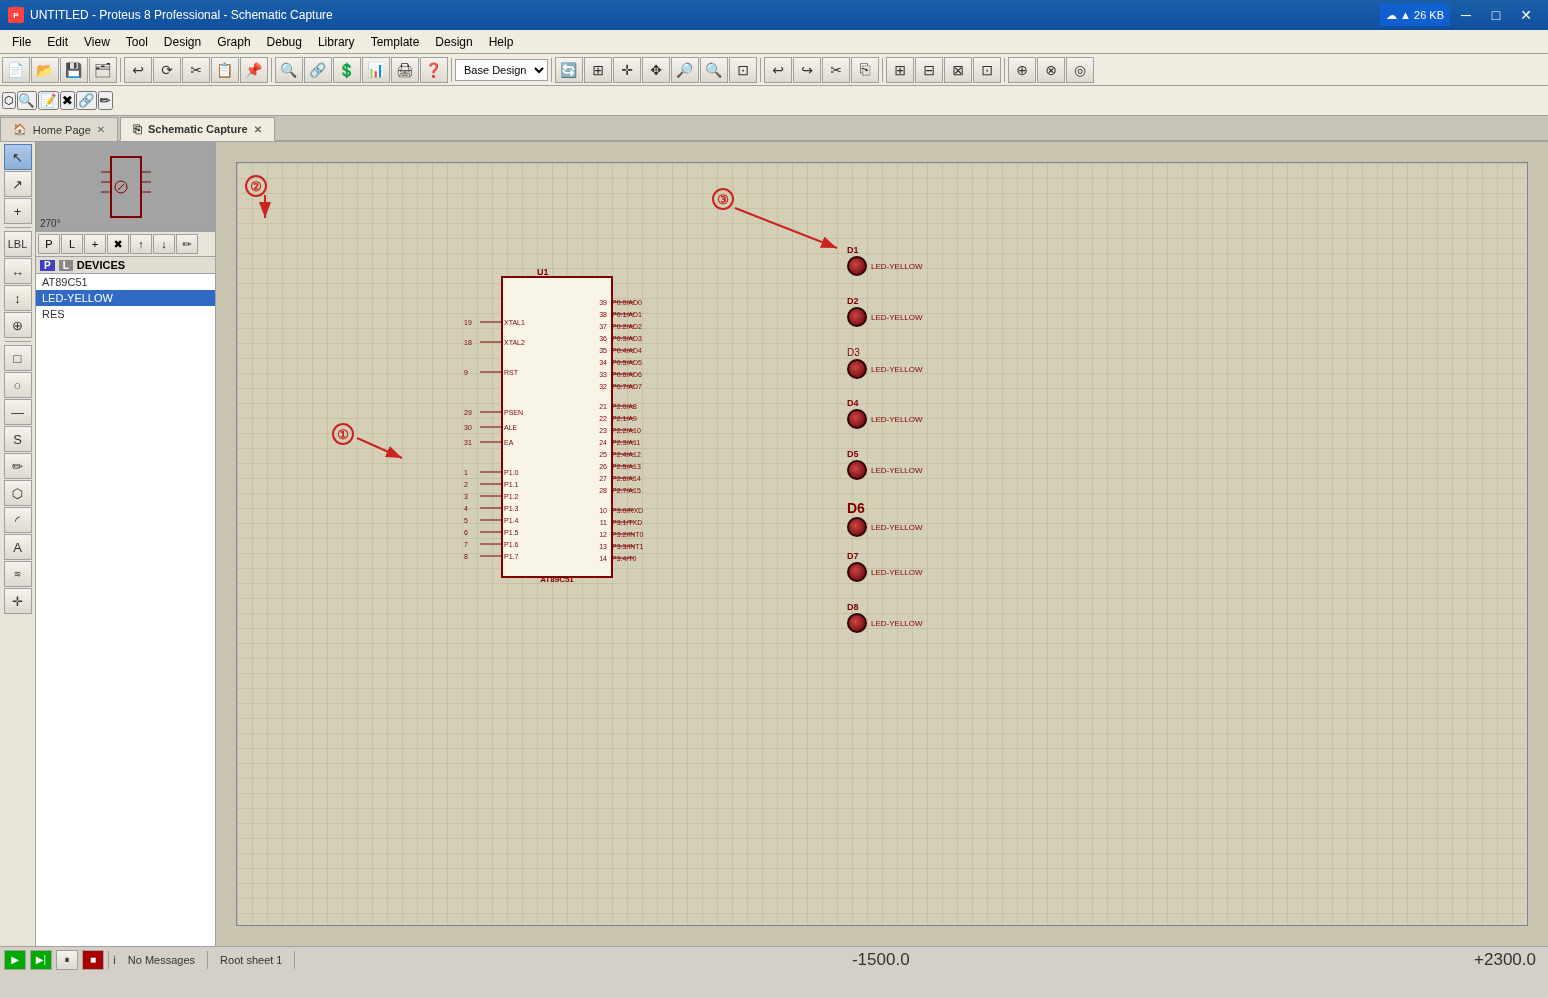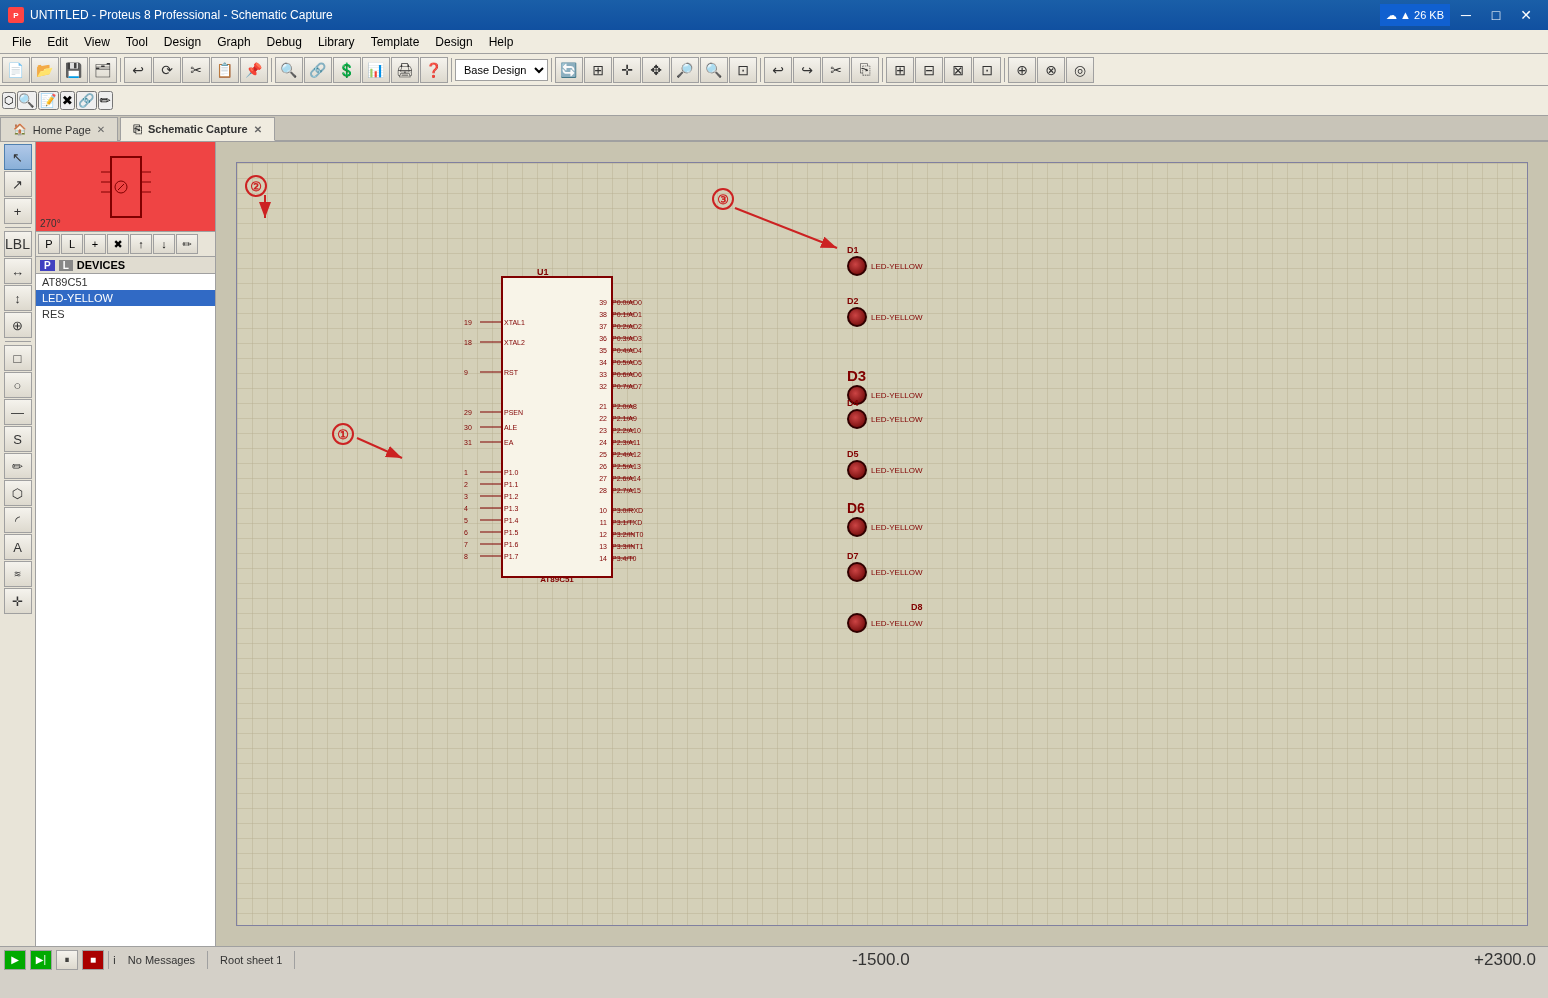--- a/index.html
+++ b/index.html
@@ -74,21 +74,21 @@
     }
     .lt-btn.active { background: linear-gradient(to bottom, #b0c8e8, #8ab0d8); border: 1px solid #5080b0; }
     .lt-sep { width: 26px; height: 1px; background: #a0a0a0; margin: 2px 0; }
 
     
     #comp-panel {
       width: 180px; background: #f0ece0; border-right: 1px solid #a0a0a0;
       display: flex; flex-direction: column;
     }
     #comp-preview {
-      width: 100%; height: 90px; background: #ef4444; border-bottom: 1px solid #a0a0a0;
+      width: 100%; height: 90px; background: #a3a3a3; border-bottom: 1px solid #a0a0a0;
       display: flex; align-items: center; justify-content: center; position: relative;
     }
     #comp-preview .rotation { position: absolute; bottom: 2px; left: 4px; font-size: 10px; color: #333; }
     #comp-toolbar {
       display: flex; align-items: center; padding: 2px; gap: 1px; border-bottom: 1px solid #a0a0a0;
       background: #e8e4d8;
     }
     #comp-toolbar .ct-btn {
       width: 22px; height: 20px; background: linear-gradient(to bottom, #f5f3ed, #ddd9ce);
       border: 1px solid #a0a0a0; cursor: pointer; display: flex; align-items: center; justify-content: center;
@@ -240,21 +240,21 @@
   </div>
 </div>
 
 <div id="main" style="height: 804px;">
 
   <div id="left-toolbar">
     <button class="lt-btn active" title="Select">↖</button>
     <button class="lt-btn" title="Component">↗</button>
     <button class="lt-btn" title="Junction">+</button>
     <div class="lt-sep"></div>
-    <button class="lt-btn" title="Label" style="font-size:14px">LBL</button>
+    <button class="lt-btn" title="Label" style="font-size:11px">LBL</button>
     <button class="lt-btn" title="Wire">↔</button>
     <button class="lt-btn" title="Bus">↕</button>
     <button class="lt-btn" title="Pin">⊕</button>
     <div class="lt-sep"></div>
     <button class="lt-btn" title="Rectangle">□</button>
     <button class="lt-btn" title="Circle">○</button>
     <button class="lt-btn" title="Line">—</button>
     <button class="lt-btn" title="Special">S</button>
     <button class="lt-btn" title="Pencil">✏</button>
     <button class="lt-btn" title="Polygon">⬡</button>
@@ -500,21 +500,21 @@
           <span style="font-size:9px; color:#800000; font-weight:bold;">D2</span>
         </div>
         <div style="display:flex; align-items:center; gap:4px; margin-top:1px;">
           <div style="width:20px;height:20px;border-radius:50%;background:radial-gradient(circle at 40% 40%, #cc4444, #600000);border:2px solid #300000;"></div>
           <span style="font-size:8px; color:#800000;">LED-YELLOW</span>
         </div>
       </div>
 
       <div style="position:absolute; left:610px; top:184px;">
         <div style="display:flex; align-items:center; gap:4px;">
-          <span style="font-size:15px; color:#800000; font-weight:bold;margin-top:20px;">D3</span>
+          <span style="font-size:10px; color:#800000; font-weight:normal;">D3</span>
         </div>
         <div style="display:flex; align-items:center; gap:4px; margin-top:1px;">
           <div style="width:20px;height:20px;border-radius:50%;background:radial-gradient(circle at 40% 40%, #cc4444, #600000);border:2px solid #300000;"></div>
           <span style="font-size:8px; color:#800000;">LED-YELLOW</span>
         </div>
       </div>
 
       <div style="position:absolute; left:610px; top:235px;">
         <div style="display:flex; align-items:center; gap:4px;">
           <span style="font-size:9px; color:#800000; font-weight:bold;">D4</span>
@@ -549,21 +549,21 @@
         <div style="display:flex; align-items:center; gap:4px;">
           <span style="font-size:9px; color:#800000; font-weight:bold;">D7</span>
         </div>
         <div style="display:flex; align-items:center; gap:4px; margin-top:1px;">
           <div style="width:20px;height:20px;border-radius:50%;background:radial-gradient(circle at 40% 40%, #cc4444, #600000);border:2px solid #300000;"></div>
           <span style="font-size:8px; color:#800000;">LED-YELLOW</span>
         </div>
       </div>
 
       <div style="position:absolute; left:610px; top:439px;">
-        <div style="display:flex; align-items:center; gap:4px;justify-content:flex-end;">
+        <div style="display:flex; align-items:center; gap:4px;">
           <span style="font-size:9px; color:#800000; font-weight:bold;">D8</span>
         </div>
         <div style="display:flex; align-items:center; gap:4px; margin-top:1px;">
           <div style="width:20px;height:20px;border-radius:50%;background:radial-gradient(circle at 40% 40%, #cc4444, #600000);border:2px solid #300000;"></div>
           <span style="font-size:8px; color:#800000;">LED-YELLOW</span>
         </div>
       </div>
 
     </div>
   </div>

